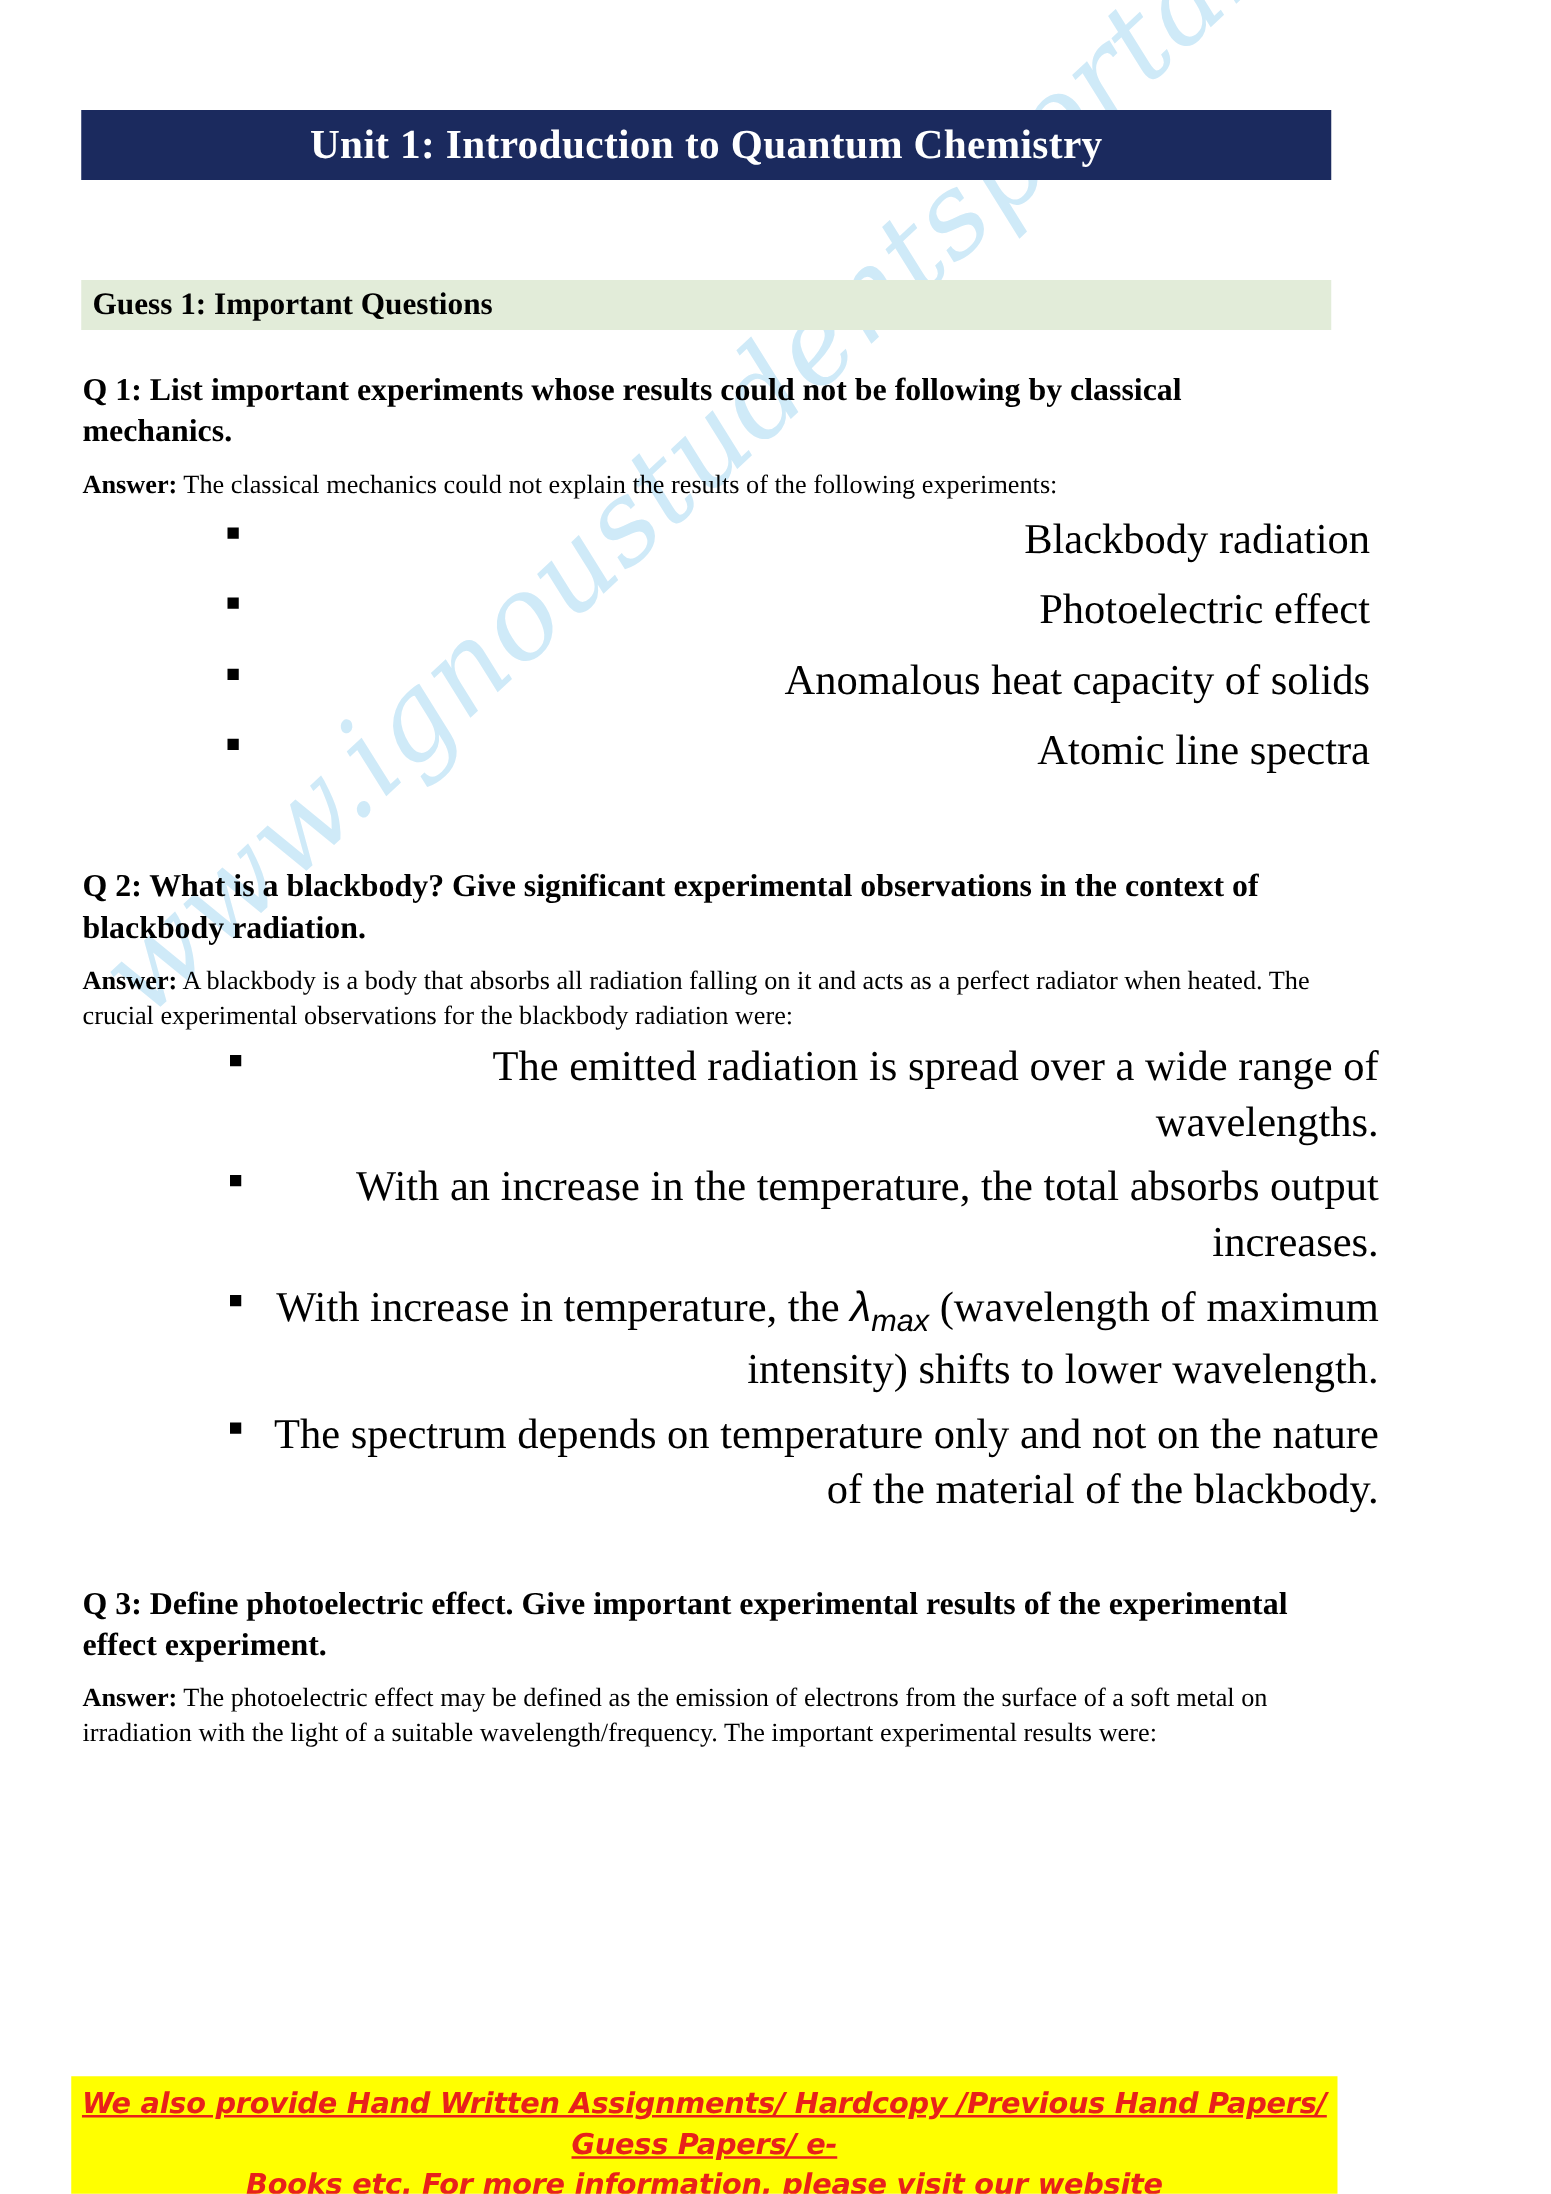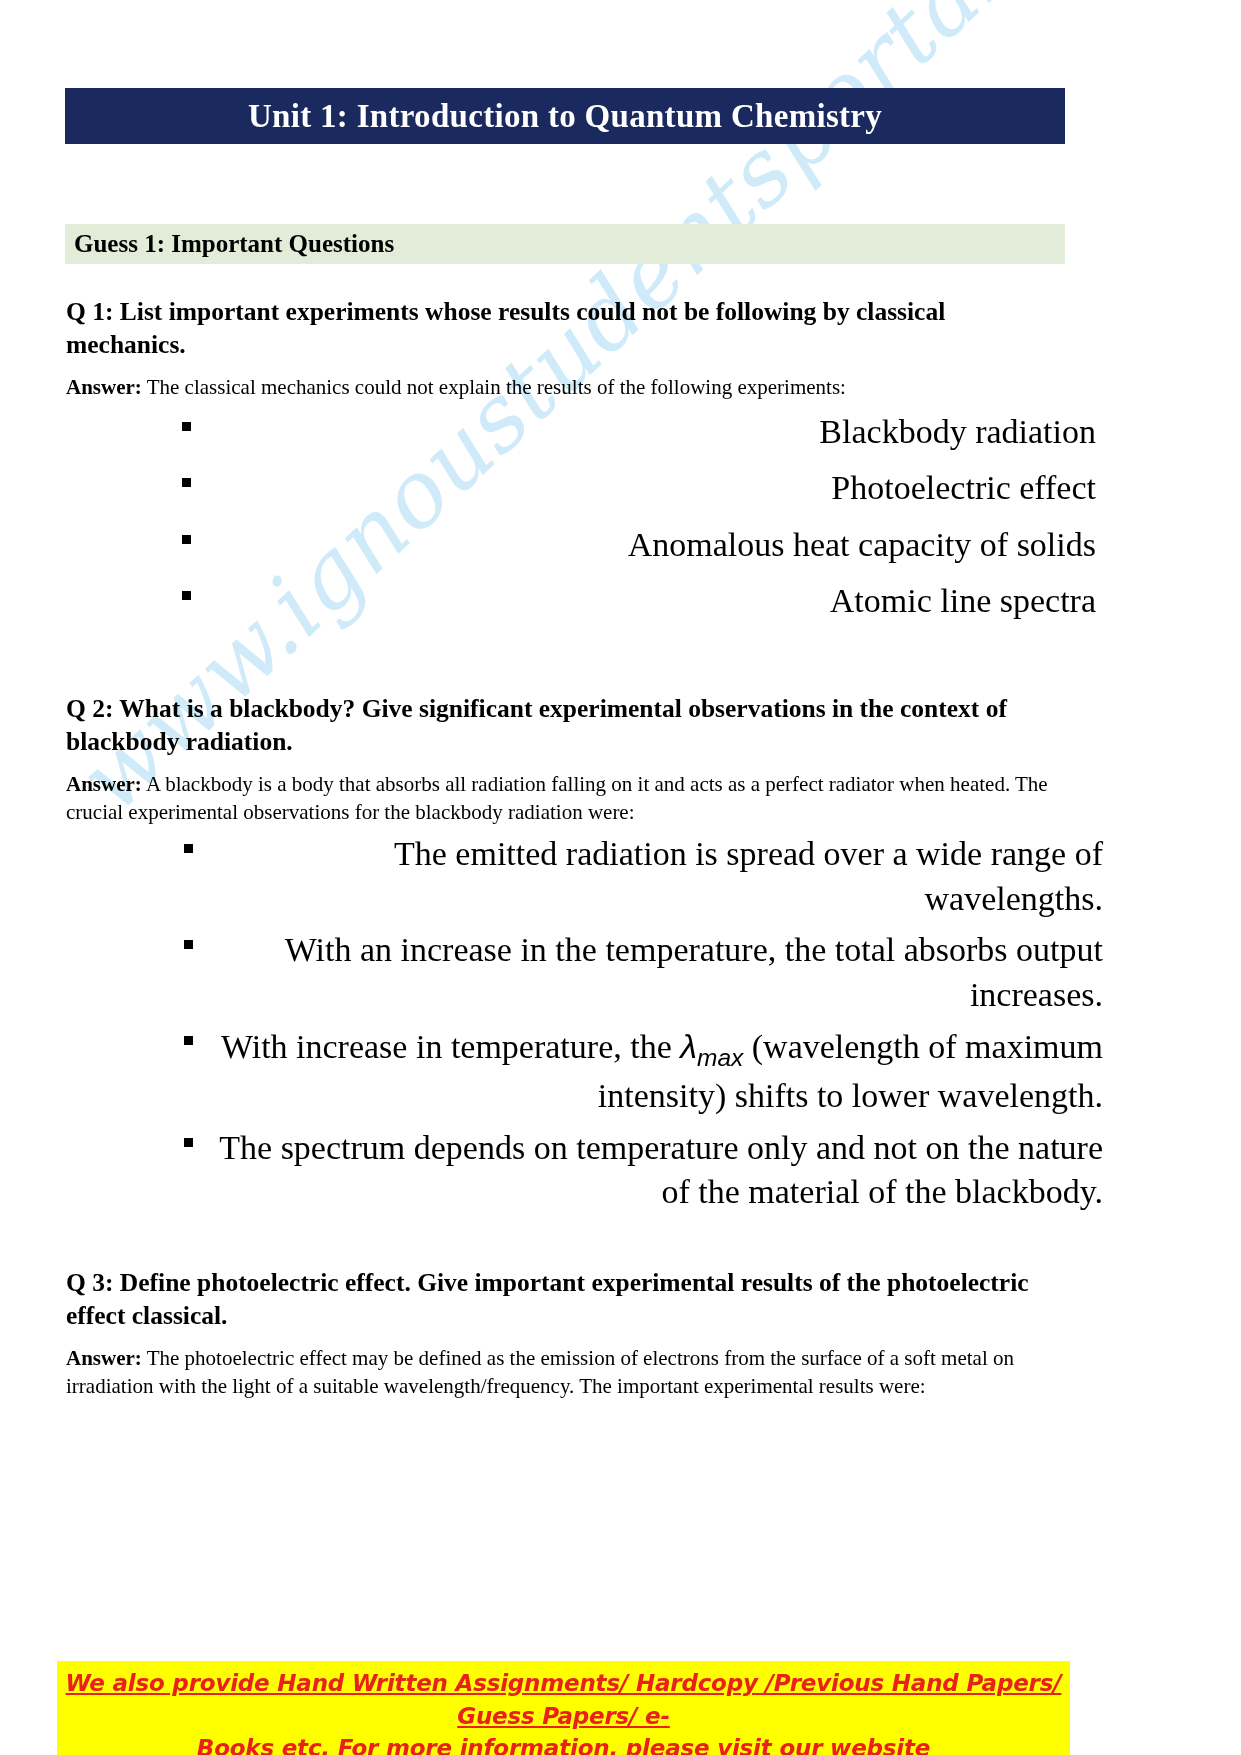--- a/index.html
+++ b/index.html
@@ -210,21 +210,21 @@
 
     <ul class="bullets wide tight">
       <li><span class="sq"></span><span>The emitted radiation is spread over a wide range of wavelengths.</span></li>
       <li><span class="sq"></span><span>With an increase in the temperature, the total absorbs output increases.</span></li>
       <li><span class="sq"></span><span>With increase in temperature, the </span><span class="mathvar"><span>λ</span><sub>max</sub></span><span> (wavelength of maximum intensity) shifts to lower wavelength.</span></li>
       <li><span class="sq"></span><span>The spectrum depends on temperature only and not on the nature of the material of the blackbody.</span></li>
     </ul>
 
     <div class="gap-md"></div>
 
-    <div class="qheading">Q 3: Define photoelectric effect. Give important experimental results of the photoelectric effect classical.</div>
+    <div class="qheading">Q 3: Define photoelectric effect. Give important experimental results of the experimental effect experiment.</div>
 
     <p class="para"><b>Answer:</b><span> The photoelectric effect may be defined as the emission of electrons from the surface of a soft metal on irradiation with the light of a suitable wavelength/frequency. The important experimental results were:</span></p>
 
   </div>
 
   <div class="footer-banner">
     <div class="footer-line">We also provide Hand Written Assignments/ Hardcopy /Previous Hand Papers/ Guess Papers/ e-</div>
     <div class="footer-line"><span>Books etc. For more information, please visit our website </span></div>
   </div>
 

